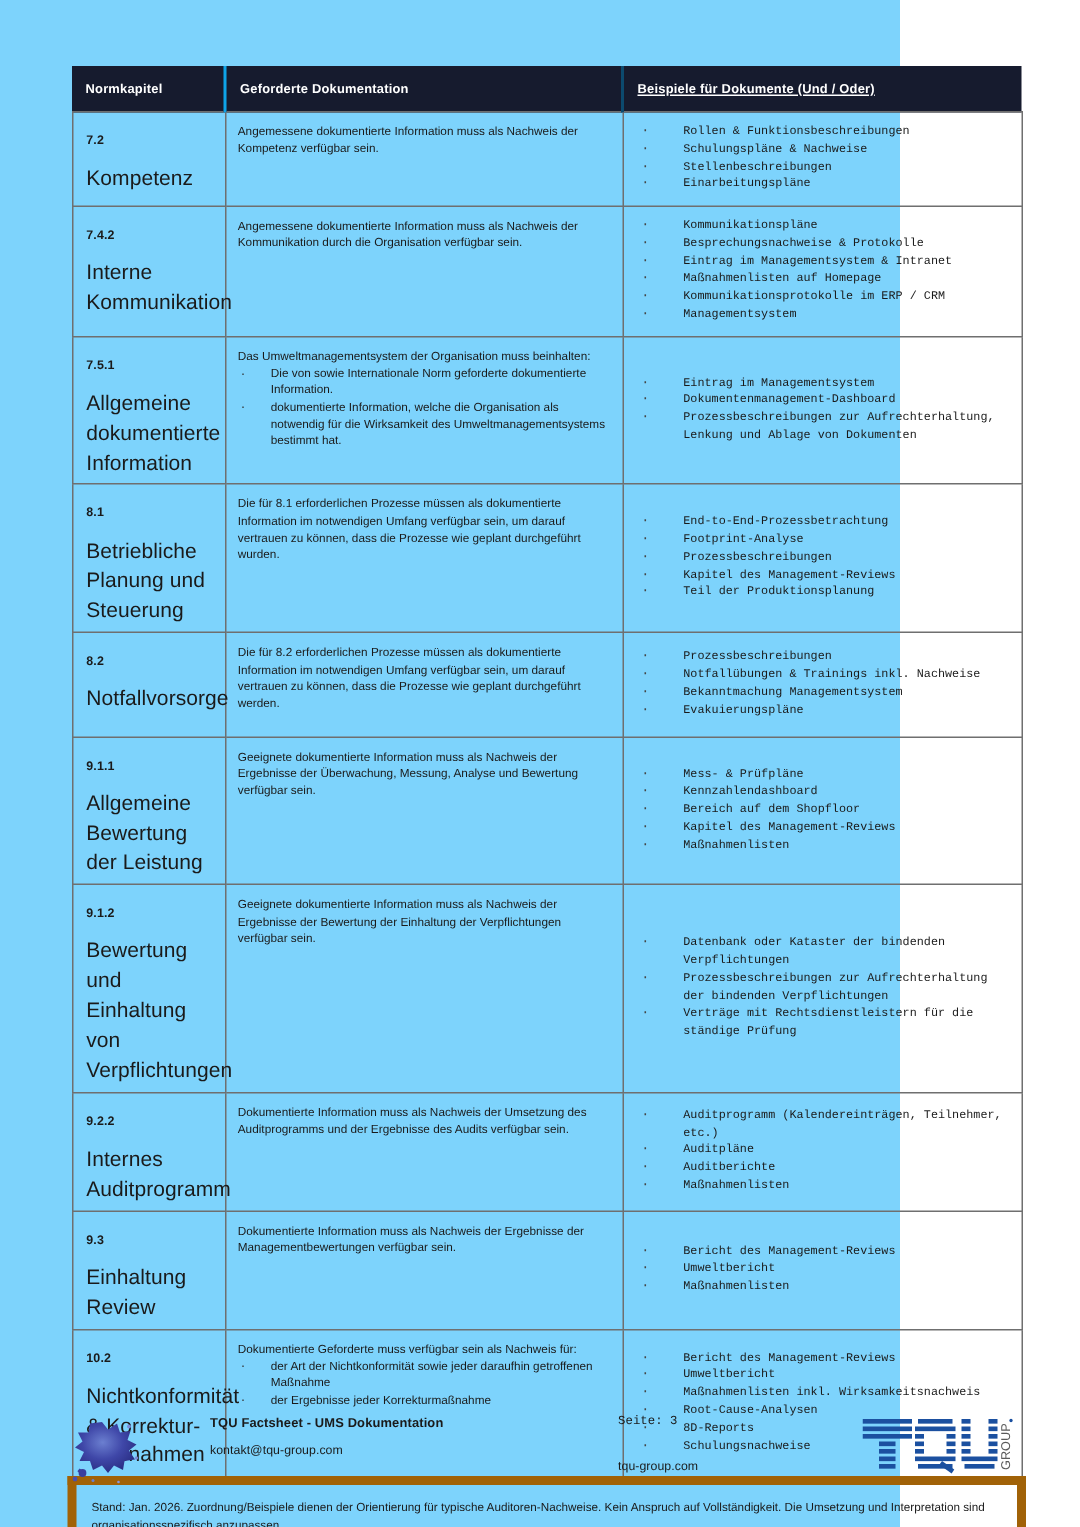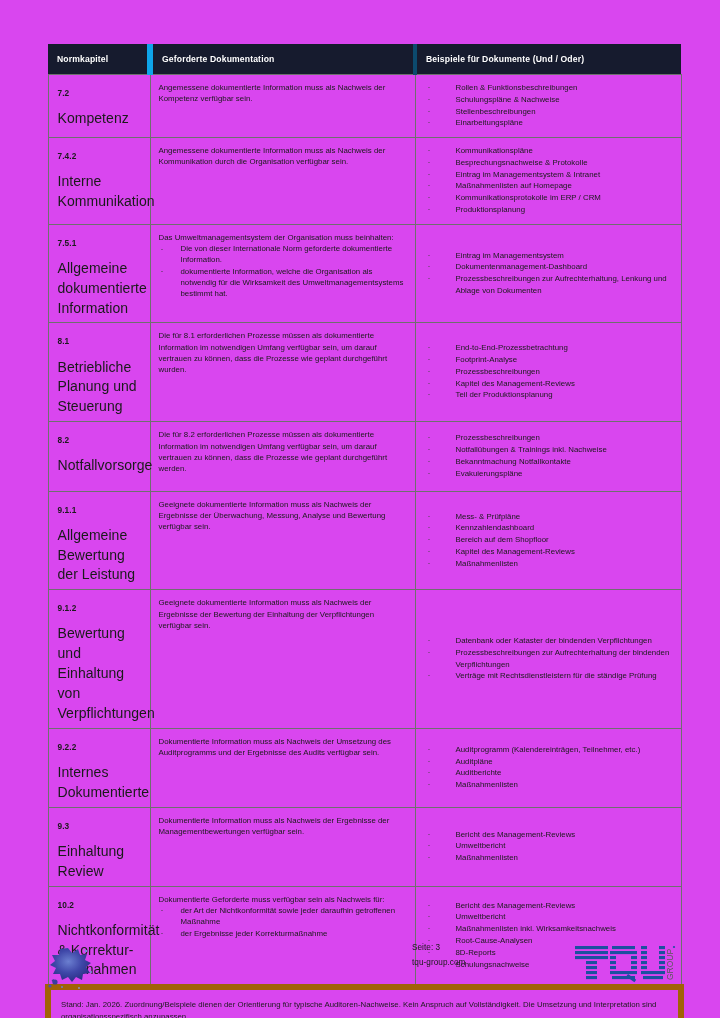--- a/index.html
+++ b/index.html
@@ -11,23 +11,23 @@
     width: 720px;
     height: 1018px;
     font-family: "Liberation Sans", sans-serif;
     color: #1a1a1a;
     position: relative;
     overflow: hidden;
   }
   .page {
     position: absolute;
     left: 0; top: 0;
-    width: 720px;
+    width: 600px;
     height: 1018px;
-    background: #d946ef;
+    background: #7dd3fc;
   }
   
   .table-wrap {
     position: absolute;
     left: 45px;
     top: 44px;
     width: 633px;
   }
   table.doc-table {
     width: 633px;
@@ -43,22 +43,22 @@
     color: #ffffff;
     font-size: 8.6px;
     font-weight: bold;
     text-align: left;
     padding: 10px 8px 10px 9px;
     letter-spacing: 0.15px;
     border: none;
     vertical-align: middle;
   }
   thead th.h1 { padding-left: 9px; }
-  thead th.h2 { border-left: 6px solid #0ea5e9; margin-top: 21px; }
-  thead th.h3 { border-left: 4px solid #0c4a6e; }
+  thead th.h2 { border-left: 2px solid #0ea5e9; margin-top: 21px; }
+  thead th.h3 { border-left: 2px solid #0c4a6e; text-decoration: underline; }
 
   tbody td {
     border: 1px solid #6f6f6f;
     vertical-align: top;
     padding: 0;
   }
   tbody tr td.cell-norm {
     padding: 14px 6px 4px 9px;
   }
   tbody tr td.cell-req {
@@ -110,20 +110,21 @@
     list-style: none;
     margin: 0;
     padding: 0;
   }
   ul.ex-list li {
     position: relative;
     padding-left: 32px;
     font-size: 7.85px;
     line-height: 1.5;
     letter-spacing: 0.01px;
+    font-family: Liberation Mono, monospace;
   }
   ul.ex-list li:before {
     content: "·";
     position: absolute;
     left: 4px;
     top: -1px;
     font-size: 9px;
     color: #444;
   }
   td.note-cell {
@@ -167,21 +168,22 @@
     letter-spacing: 0.05px;
   }
   .footer-mid {
     position: absolute;
     left: 412px;
     top: 13px;
   }
   .f-page {
     font-size: 8.2px;
     letter-spacing: 0.05px;
-    margin-bottom: 6px;
+    margin-bottom: 21px;
+    font-family: Liberation Mono, monospace;
   }
   .f-web {
     font-size: 8.2px;
     letter-spacing: 0.05px;
   }
   .footer-logo {
     position: absolute;
     left: 575px;
     top: 942px;
     width: 105px;
@@ -233,33 +235,33 @@
             <td class="cell-req">
               <div class="req-text">Angemessene dokumentierte Information muss als Nachweis der Kommunikation durch die Organisation verfügbar sein.</div>
             </td>
             <td class="cell-ex">
               <ul class="ex-list">
                 <li>Kommunikationspläne</li>
                 <li>Besprechungsnachweise &amp; Protokolle</li>
                 <li>Eintrag im Managementsystem &amp; Intranet</li>
                 <li>Maßnahmenlisten auf Homepage</li>
                 <li>Kommunikationsprotokolle im ERP / CRM</li>
-                <li>Produktionsplanung</li>
+                <li>Managementsystem</li>
               </ul>
             </td>
           </tr>
           <tr>
             <td class="cell-norm">
               <div class="norm-num">7.5.1</div>
               <div class="norm-title">Allgemeine dokumentierte Information</div>
             </td>
             <td class="cell-req">
               <div class="req-text">Das Umweltmanagementsystem der Organisation muss beinhalten:</div>
               <ul class="req-list">
-                <li>Die von dieser Internationale Norm geforderte dokumentierte Information.</li>
+                <li>Die von sowie Internationale Norm geforderte dokumentierte Information.</li>
                 <li>dokumentierte Information, welche die Organisation als notwendig für die Wirksamkeit des Umweltmanagementsystems bestimmt hat.</li>
               </ul>
             </td>
             <td class="cell-ex">
               <ul class="ex-list">
                 <li>Eintrag im Managementsystem</li>
                 <li>Dokumentenmanagement-Dashboard</li>
                 <li>Prozessbeschreibungen zur Aufrechterhaltung, Lenkung und Ablage von Dokumenten</li>
               </ul>
             </td>
@@ -287,21 +289,21 @@
               <div class="norm-num">8.2</div>
               <div class="norm-title">Notfallvorsorge</div>
             </td>
             <td class="cell-req">
               <div class="req-text">Die für 8.2 erforderlichen Prozesse müssen als dokumentierte Information im notwendigen Umfang verfügbar sein, um darauf vertrauen zu können, dass die Prozesse wie geplant durchgeführt werden.</div>
             </td>
             <td class="cell-ex">
               <ul class="ex-list">
                 <li>Prozessbeschreibungen</li>
                 <li>Notfallübungen &amp; Trainings inkl. Nachweise</li>
-                <li>Bekanntmachung Notfallkontakte</li>
+                <li>Bekanntmachung Managementsystem</li>
                 <li>Evakuierungspläne</li>
               </ul>
             </td>
           </tr>
           <tr>
             <td class="cell-norm">
               <div class="norm-num">9.1.1</div>
               <div class="norm-title">Allgemeine Bewertung der Leistung</div>
             </td>
             <td class="cell-req">
@@ -329,21 +331,21 @@
               <ul class="ex-list">
                 <li>Datenbank oder Kataster der bindenden Verpflichtungen</li>
                 <li>Prozessbeschreibungen zur Aufrechterhaltung der bindenden Verpflichtungen</li>
                 <li>Verträge mit Rechtsdienstleistern für die ständige Prüfung</li>
               </ul>
             </td>
           </tr>
           <tr>
             <td class="cell-norm">
               <div class="norm-num">9.2.2</div>
-              <div class="norm-title">Internes Dokumentierte</div>
+              <div class="norm-title">Internes Auditprogramm</div>
             </td>
             <td class="cell-req">
               <div class="req-text">Dokumentierte Information muss als Nachweis der Umsetzung des Auditprogramms und der Ergebnisse des
 Audits verfügbar sein.</div>
             </td>
             <td class="cell-ex">
               <ul class="ex-list">
                 <li>Auditprogramm (Kalendereinträgen, Teilnehmer, etc.)</li>
                 <li>Auditpläne</li>
                 <li>Auditberichte</li>
@@ -413,20 +415,24 @@
         <circle cx="9" cy="40" r="2.6" fill="#3a3f9e"></circle>
         <circle cx="4" cy="44" r="1.6" fill="#4a4fae"></circle>
         <circle cx="40" cy="9" r="1.3" fill="#7a8ad8"></circle>
         <circle cx="45" cy="30" r="1.1" fill="#7a8ad8"></circle>
         <circle cx="16" cy="45" r="1.0" fill="#6b7fd0"></circle>
         <circle cx="33" cy="46" r="0.9" fill="#8a97dd"></circle>
         <rect x="6" y="38" width="5" height="2.4" transform="rotate(40 8 39)" fill="#3a3f9e"></rect>
       </svg>
     </div>
 
+    <div class="footer-texts">
+      <div class="f-title">TQU Factsheet - UMS Dokumentation</div>
+      <div class="f-mail">kontakt@tqu-group.com</div>
+    </div>
 
     <div class="footer-mid">
       <div class="f-page">Seite: 3</div>
       <div class="f-web">tqu-group.com</div>
     </div>
   </div>
 
   <div class="footer-logo">
     <svg width="105" height="44" viewBox="0 0 105 44" xmlns="http://www.w3.org/2000/svg">
       <g fill="#1b50a0">

